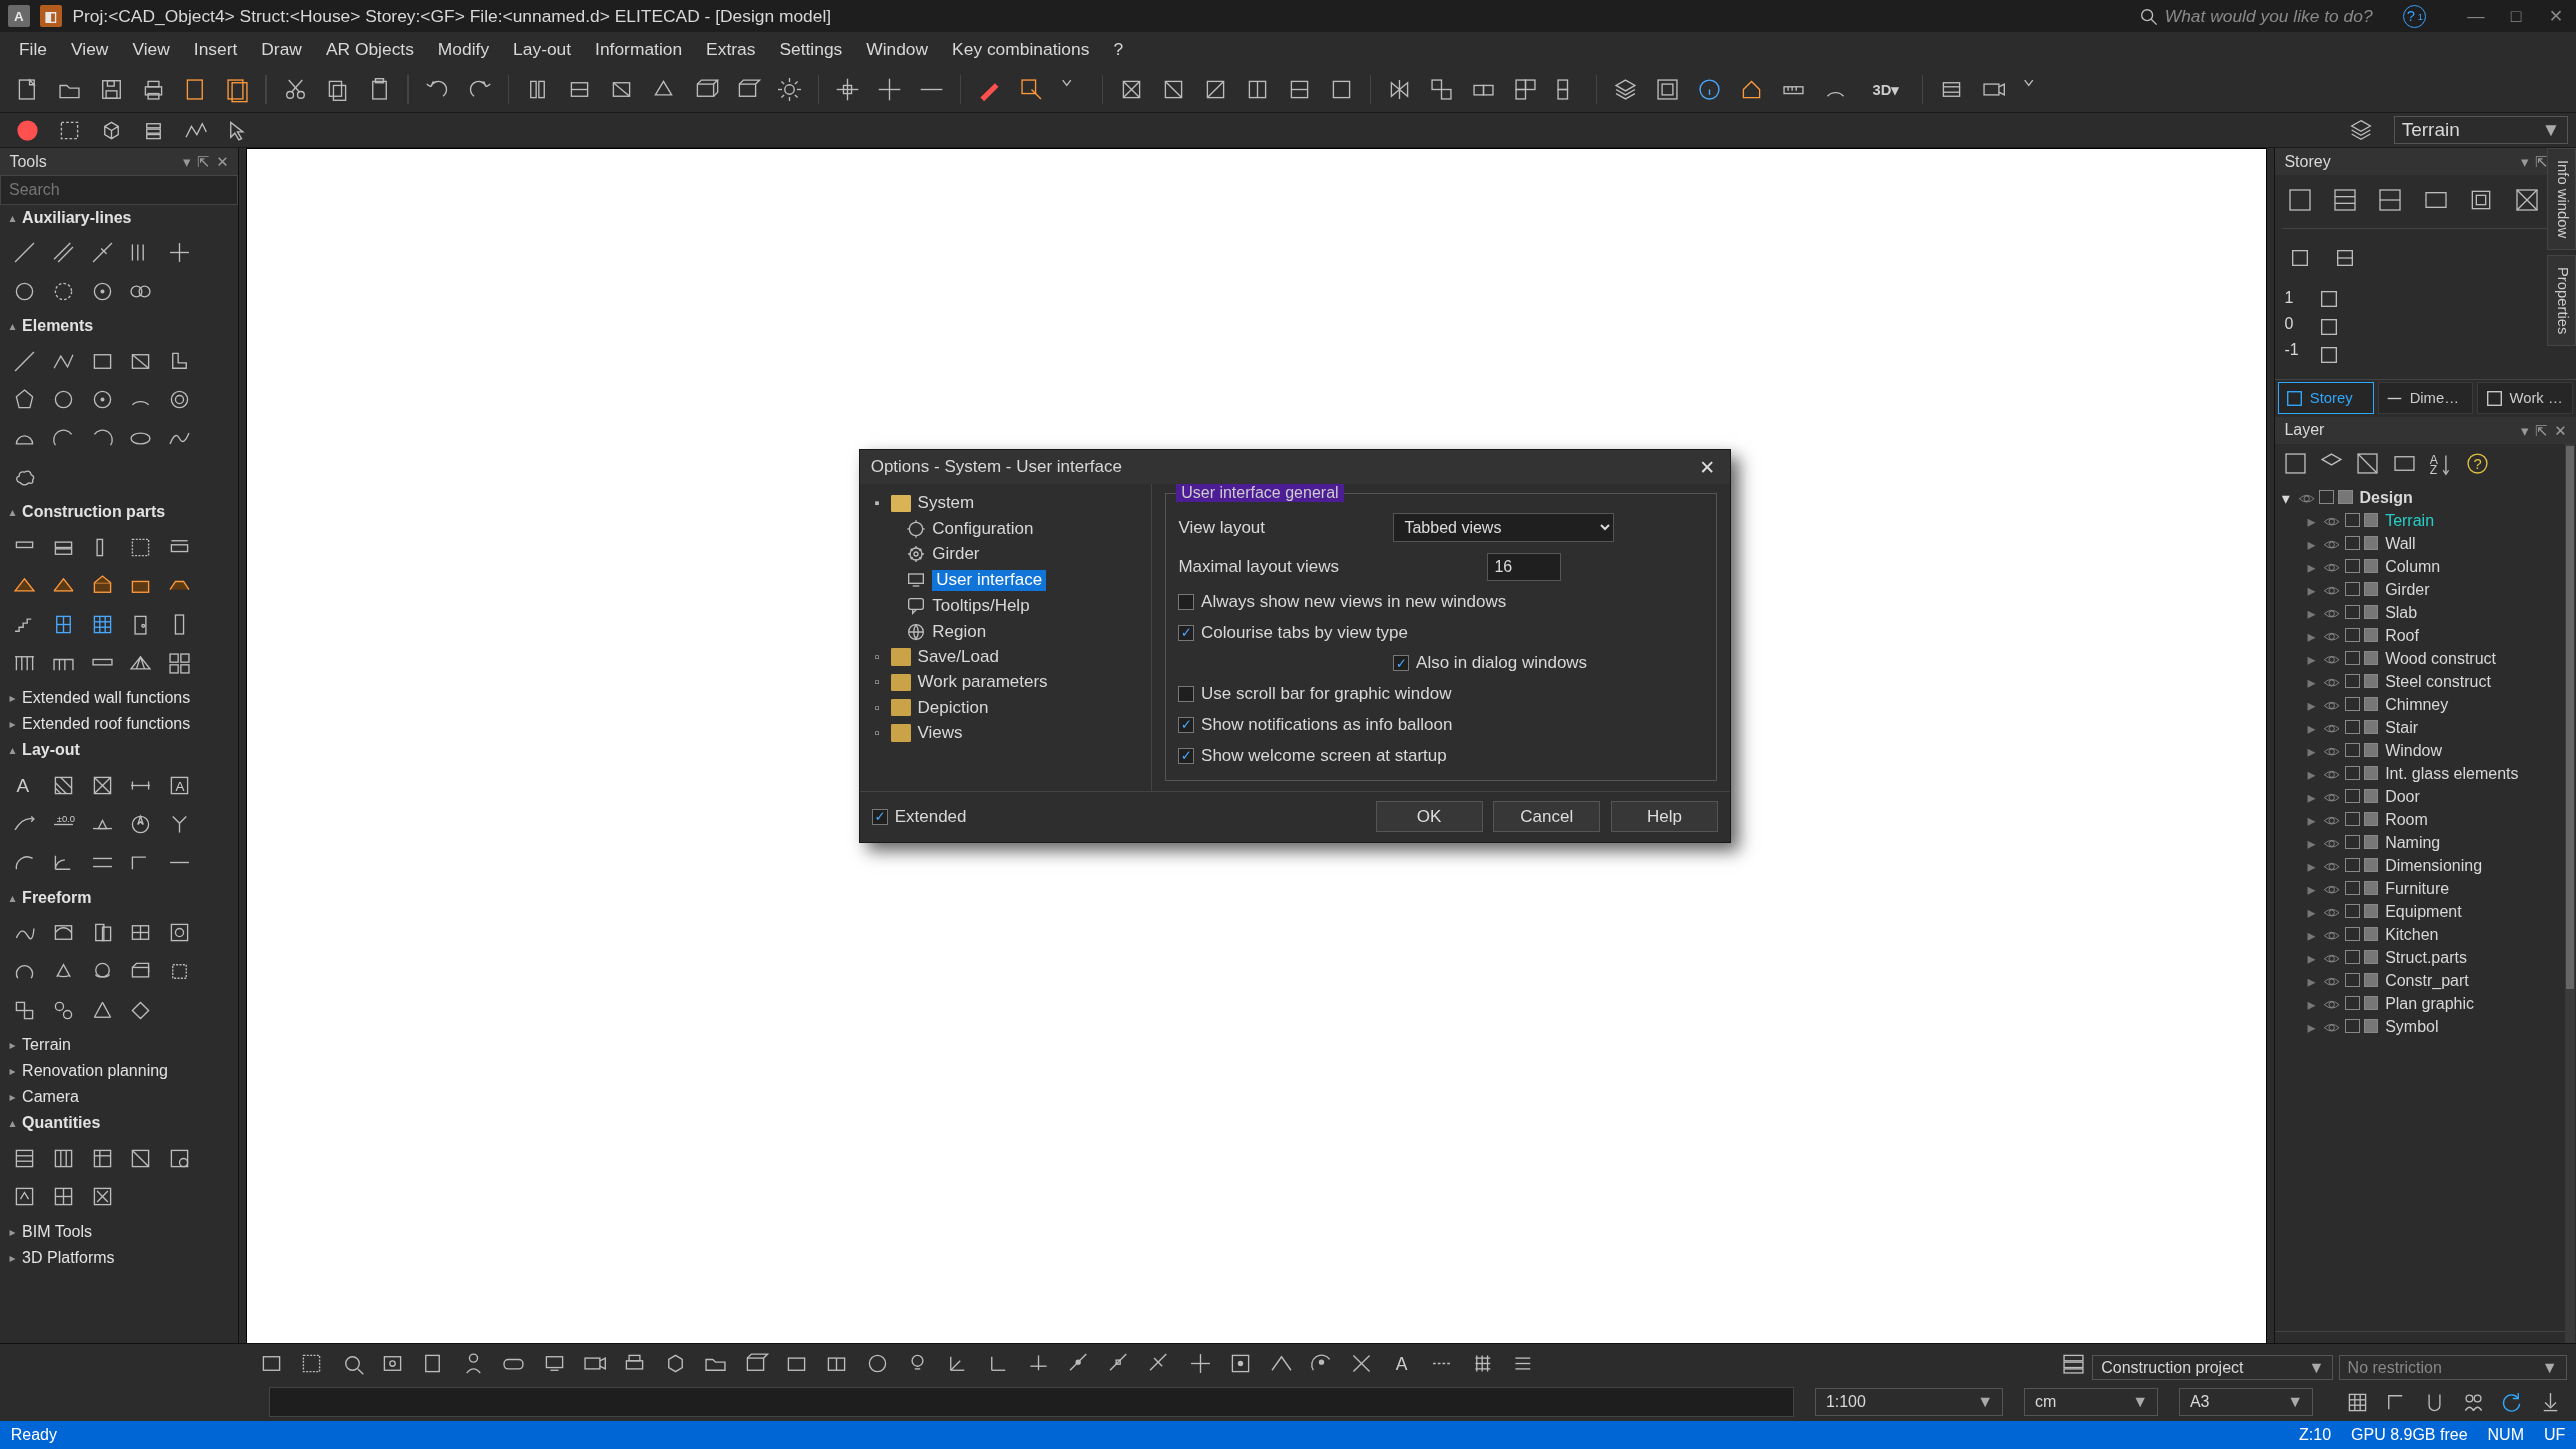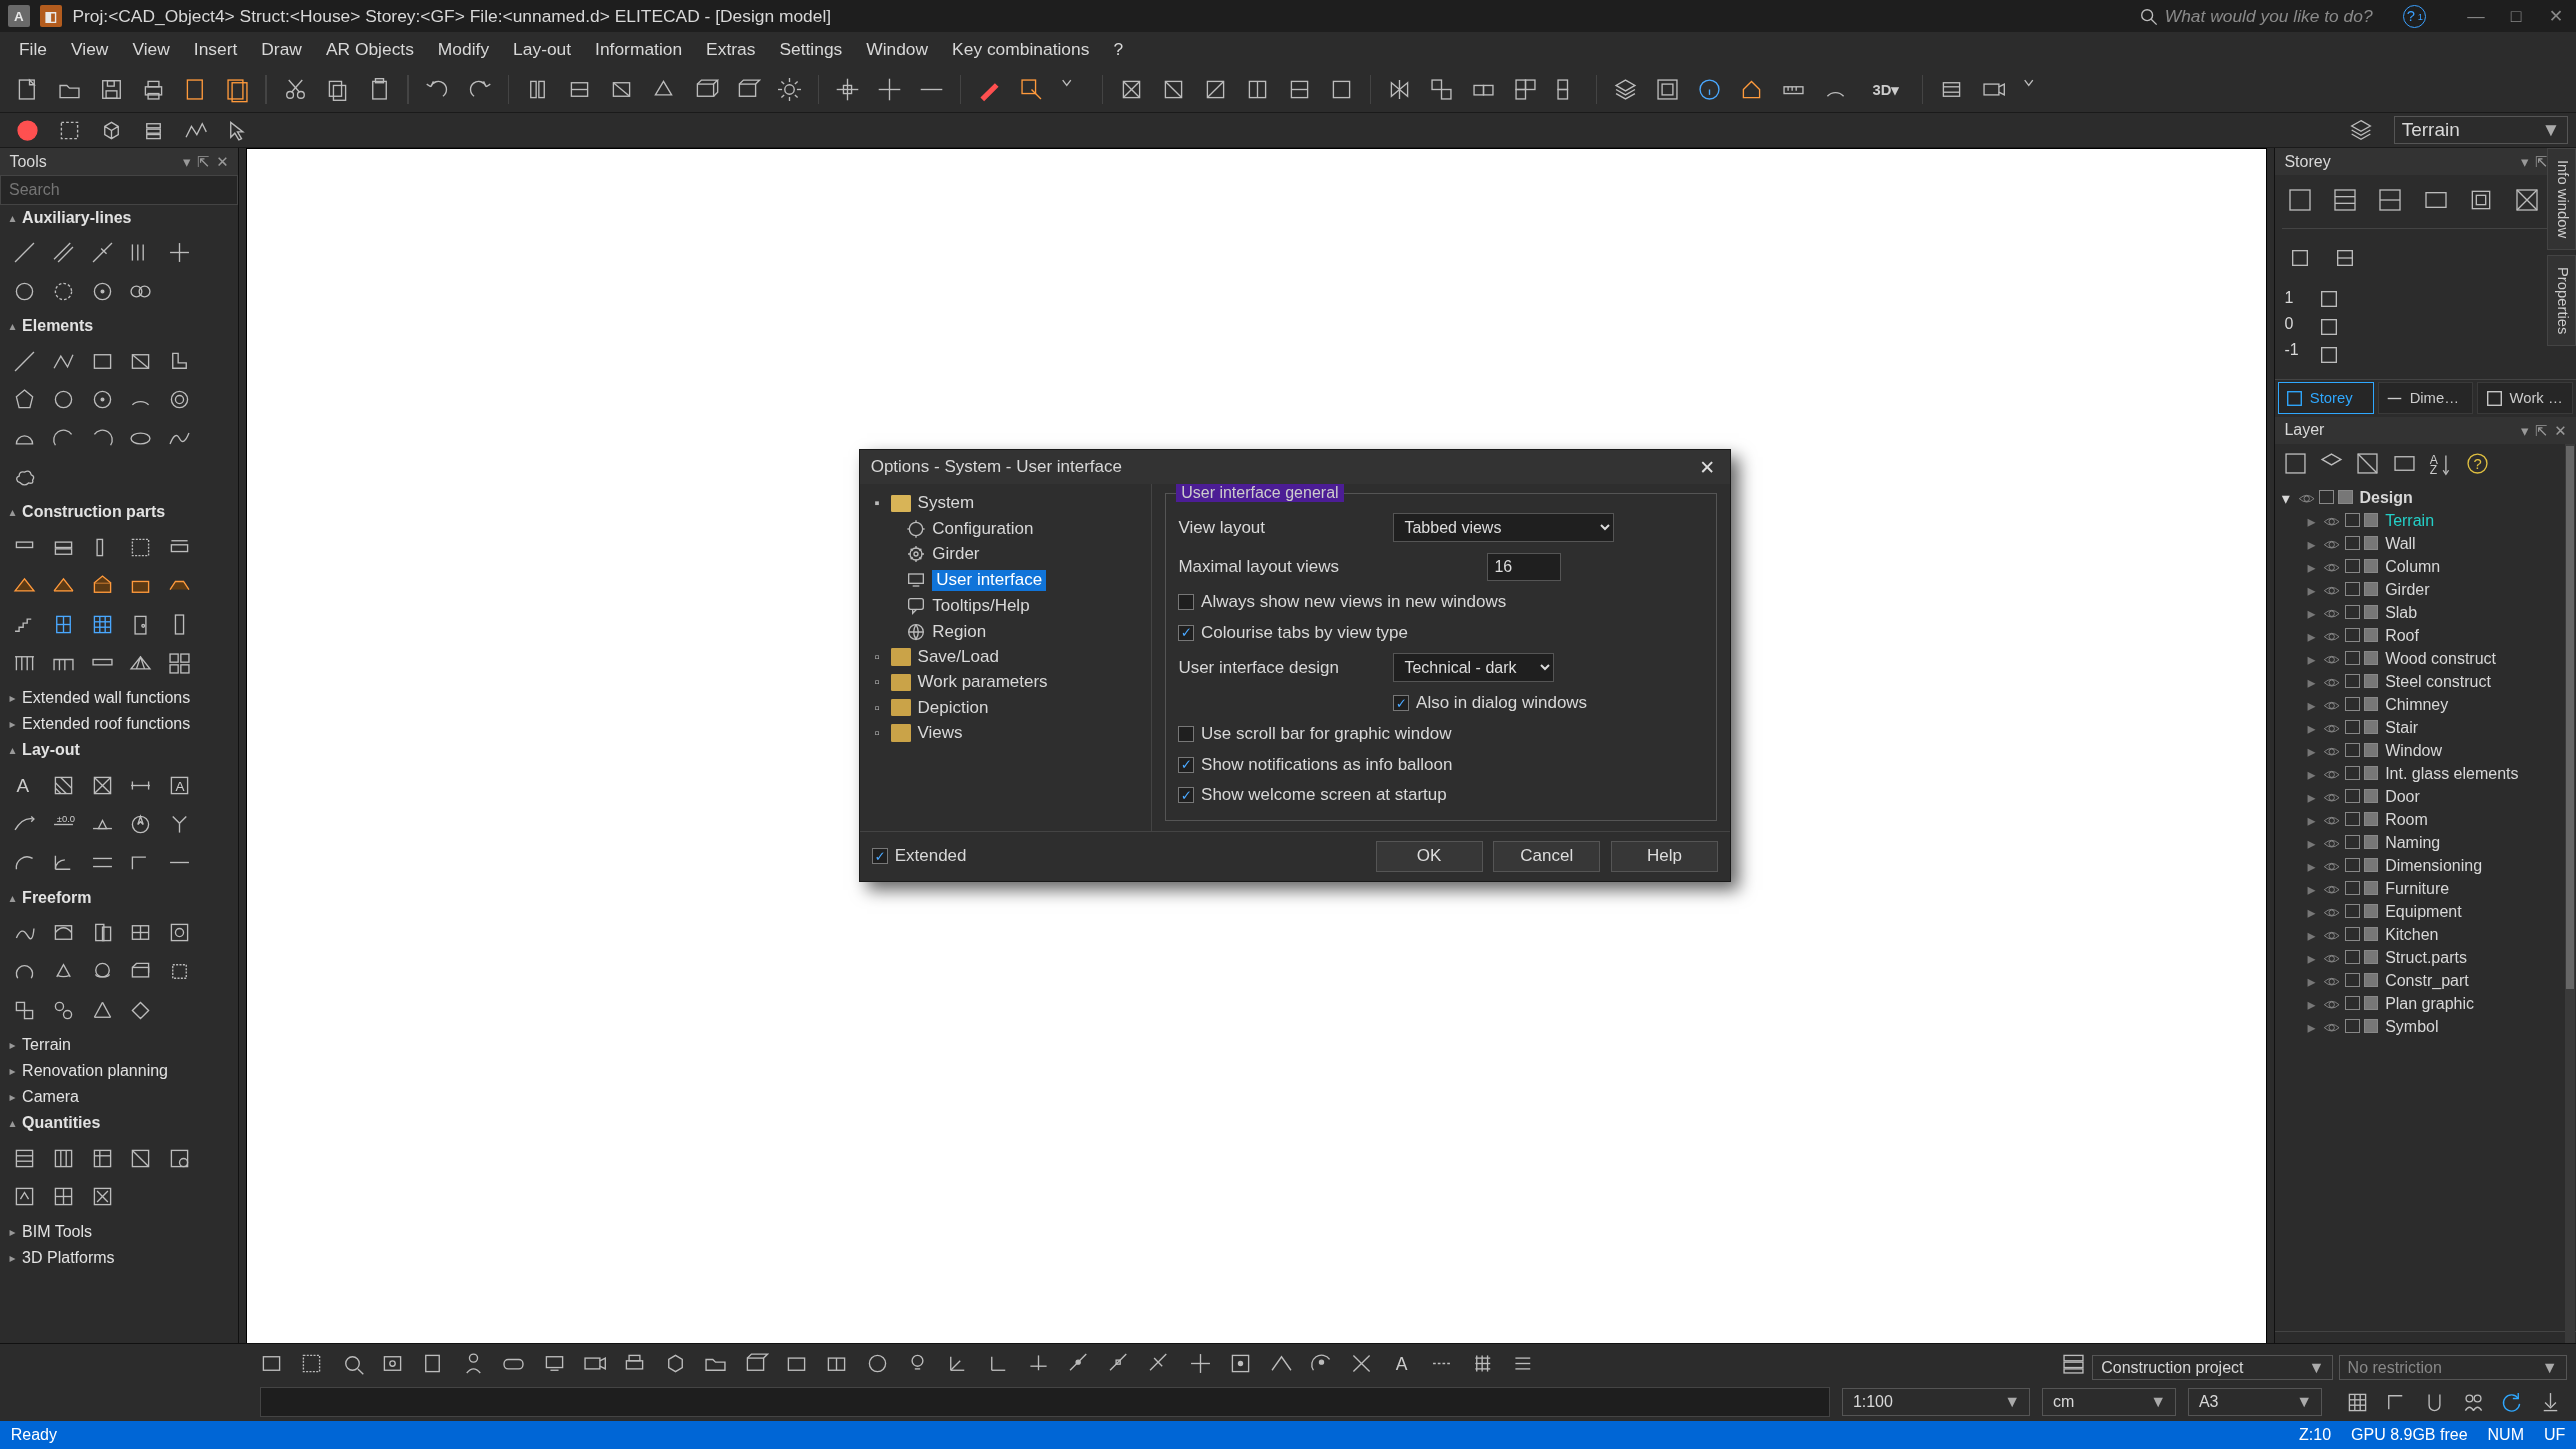--- a/index.html
+++ b/index.html
@@ -91,21 +91,21 @@
 .doc-tab svg { width:17.4px; height:17.4px; stroke:#666; fill:none; stroke-width:2; }
 .doc-tab-drop { position:absolute; right:9.4px; bottom:76px; color:#ccc; font-size:14.8px; }
 
 
 .bottom { position:absolute; left:0; right:0; bottom:28px; height:78px; background:#2c2c2c; border-top:0.7px solid #111; display:flex; flex-direction:column; }
 .bottom-row1 { height:40px; display:flex; align-items:center; padding:0 9.4px; gap:5.4px; }
 .bottom-row1 .tool { width:35px; height:35px; }
 .bottom-row1 .spacer { flex:1; }
 .bottom-sel { display:flex; align-items:center; border:0.7px solid #555; padding:2.7px 8px; min-width:241px; font-size:16px;margin-top:8px; }
 .bottom-sel .drop { margin-left:auto; color:#aaa; }
-.bottom-row2 { height:38px; display:flex; align-items:center; padding:0 9.4px; gap:12px; }
+.bottom-row2 { height:38px; display:flex; align-items:center; padding:0 9.4px; gap:21px; }
 .bottom-row2 .cmd { flex:1; height:29.5px; background:#1e1e1e; border:0.7px solid #444; }
 .bottom-row2 .sel { border:0.7px solid #555; padding:4px 9.4px; display:flex; align-items:center; min-width:134px; font-size:16px; }
 .bottom-row2 .sel .drop { margin-left:auto; color:#aaa; }
 .bottom-row2 .ricons { display:flex; gap:6.7px; margin-left:6.7px; }
 .bottom-row2 .ricons .tool { width:32px; height:32px; }
 
 
 .status { position:absolute; left:0; right:0; bottom:0; height:28px; background:#0066d6; color:#fff; display:flex; align-items:center; padding:0 10.7px; font-size:16px; gap:20px; }
 .status .spacer { flex:1; }
 
@@ -1915,24 +1915,20 @@
               <span class="cbox"></span>
               <span>Always show new views in new windows</span>
             </span>
           </div>
         <div class="frow">
             <span class="chk">
               <span class="cbox">✓</span>
               <span>Colourise tabs by view type</span>
             </span>
           </div>
-        <div class="frow">
-          <span class="lbl">User interface design</span>
-          <select style="min-width:161px"><option>Technical - dark</option></select>
-        </div>
         <div class="frow indent">
             <span class="chk">
               <span class="cbox">✓</span>
               <span>Also in dialog windows</span>
             </span>
           </div>
         <div class="frow">
             <span class="chk">
               <span class="cbox"></span>
               <span>Use scroll bar for graphic window</span>

